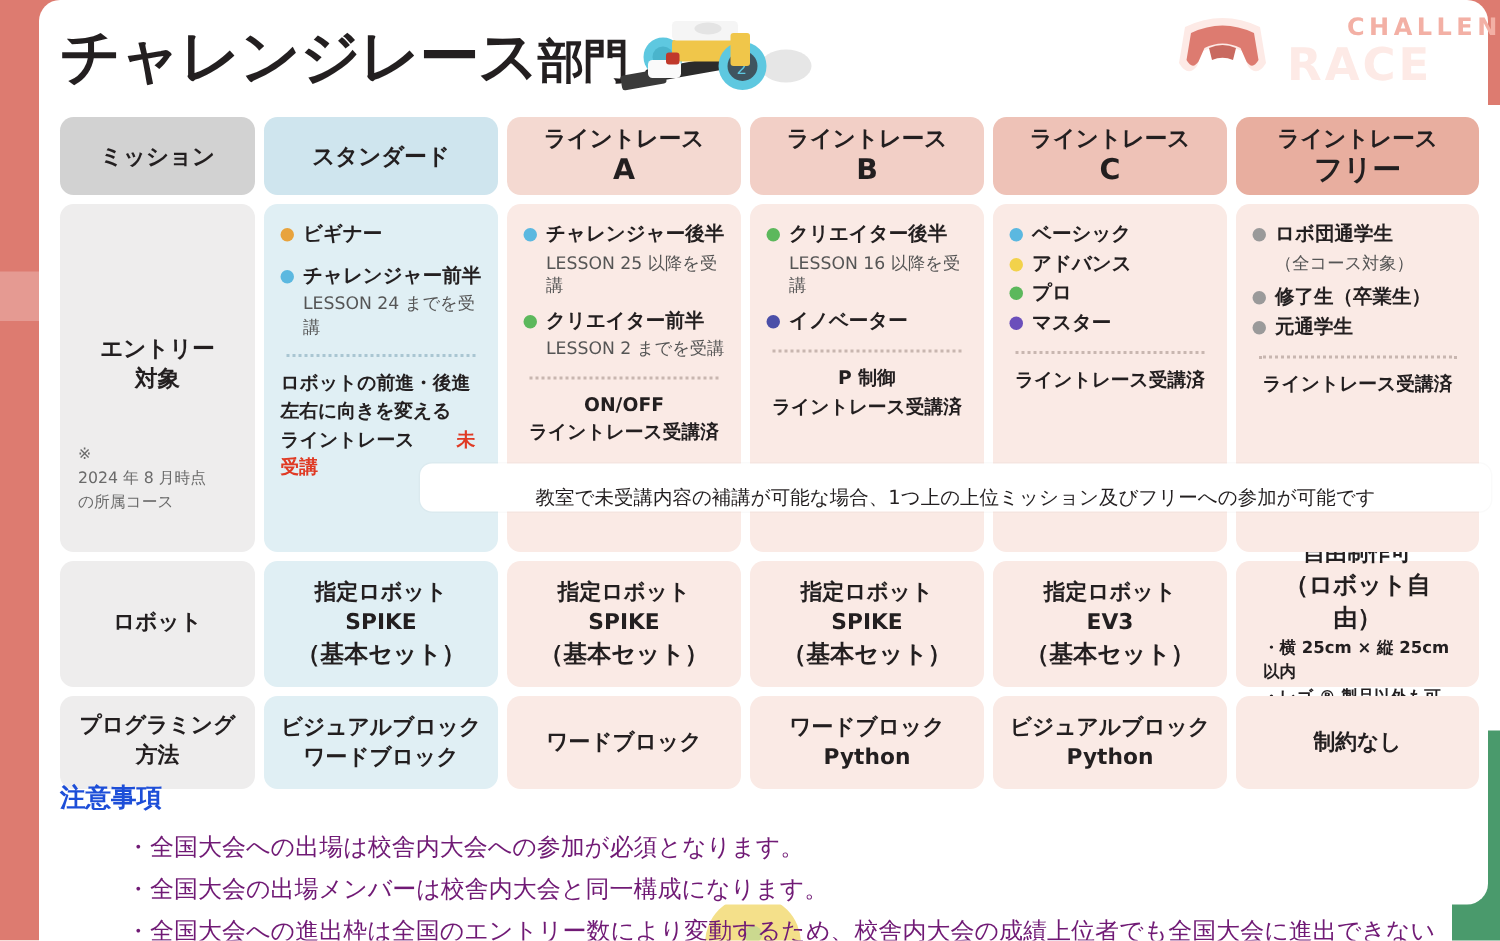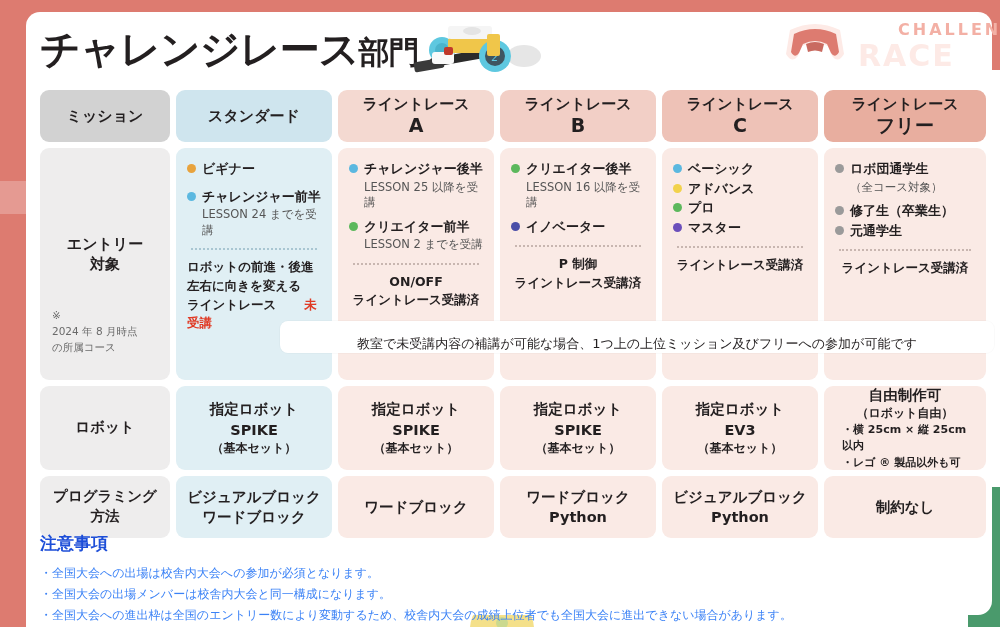--- a/index.html
+++ b/index.html
@@ -13,21 +13,21 @@
 
   
   .bg-top{position:absolute;left:0;top:0;width:1000px;height:70px;background:#dd7b70;}
   .bg-left{position:absolute;left:0;top:0;width:26px;height:627px;background:#dd7b70;}
   .bg-pill{position:absolute;left:-40px;top:181px;width:115px;height:33px;border-radius:17px;background:#e59a92;}
   .bg-green2{position:absolute;right:-4px;bottom:-10px;width:36px;height:150px;background:#4a9a6c;border-radius:0 0 10px 0;}
   .bg-yellow{position:absolute;left:470px;bottom:-34px;width:64px;height:64px;border-radius:50%;background:#f4e08a;}
   .bg-yellow-dot{position:absolute;left:496px;bottom:-2px;width:12px;height:12px;border-radius:50%;background:#cbd98f;}
 
   .card{
-    position:absolute;left:26px;top:12px;width:966px;height:603px;
+    position:absolute;left:26px;top:0;width:966px;height:603px;
     background:#ffffff;border-radius:14px;
   }
 
   
   .header{position:absolute;left:0;top:0;width:966px;height:72px;}
   .title{
     position:absolute;left:14px;top:10px;
     font-size:40px;font-weight:bold;letter-spacing:-1px;color:#231f20;
     white-space:nowrap;
   }
@@ -108,30 +108,30 @@
     box-shadow:0 0 0 1px rgba(0,0,0,0.02);
   }
 
   
   .rrow .cell{height:84px;display:flex;align-items:center;justify-content:center;text-align:center;}
   .prow .cell{height:62px;display:flex;align-items:center;justify-content:center;text-align:center;}
   .r0{background:#eeeded;}
   .r1{background:#e0eff4;}
   .rp{background:#faeae5;}
   .rtxt{font-weight:bold;font-size:14.5px;color:#231f20;line-height:1.4;}
-  .rtxt .small{font-size:12px;display:block;}
+  .rtxt .small{font-size:16px;display:block;}
   .rtxt .tiny{font-size:11px;display:block;text-align:left;font-weight:bold;line-height:1.5;}
   .free-wrap{padding:0 18px;}
 
   .lbl{font-weight:bold;font-size:14.5px;color:#231f20;line-height:1.35;}
 
   
   .notes{position:absolute;left:14px;top:520px;width:930px;}
   .notes-title{font-size:17px;font-weight:bold;color:#1d4ed8;margin-bottom:8px;}
-  .note-line{font-size:12px;color:#3b82f6;line-height:1.75;}
+  .note-line{font-size:16px;color:#701a75;line-height:1.75;margin-left:44px;}
 </style>
 </head>
 <body>
 
 <div class="page">
 
   <div class="bg-top"></div>
   <div class="bg-left"></div>
   <div class="bg-pill"></div>
 

